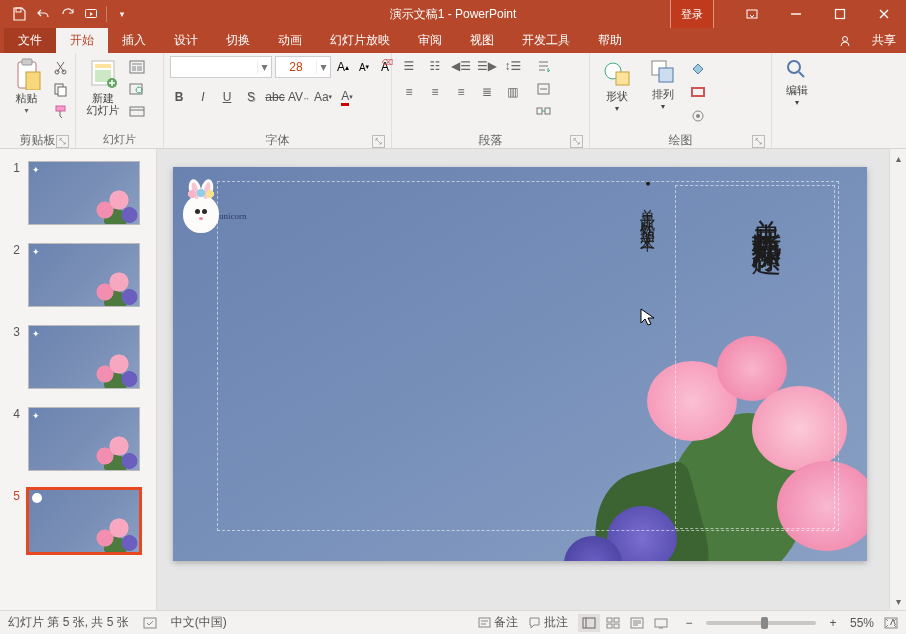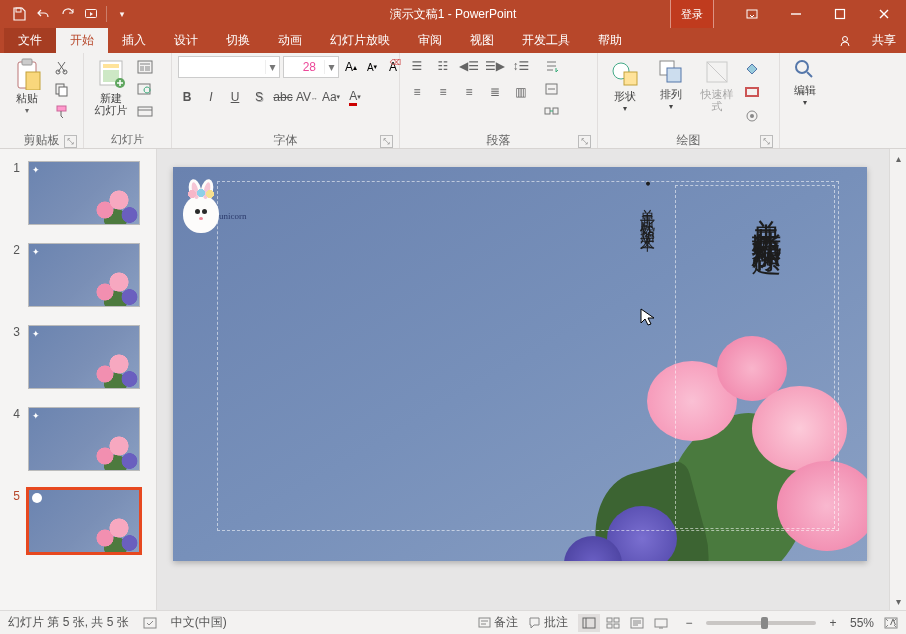--- a/index.html
+++ b/index.html
@@ -24,21 +24,21 @@
 .group-label{height:16px;font-size:11px;color:#666;text-align:center;position:relative}
 .group-lnk{position:absolute;right:0;bottom:0;width:13px;height:13px;border:1px solid #bbb;display:flex;align-items:center;justify-content:center;font-size:8px;color:#777}
 .big-btn{display:flex;flex-direction:column;align-items:center;justify-content:flex-start;width:42px;height:72px;padding-top:2px;color:#444;gap:2px}
 .big-btn.disabled{opacity:.45}
 .big-btn .lbl{font-size:11px;line-height:12px;text-align:center}
 .small-col{display:flex;flex-direction:column;gap:4px;padding-top:2px}
 .sm{width:18px;height:18px;display:flex;align-items:center;justify-content:center;color:#555}
 .font-row{display:flex;align-items:center;gap:3px}
 .font-box{height:22px;border:1px solid #ccc;background:#fff;display:flex;align-items:center}
 .font-name{width:86px;padding:0 4px;color:#888}
-.font-size{width:40px;padding:0 8px;color:#ec4899;text-align:right}
+.font-size{width:40px;padding:0 8px;color:#c2410c;text-align:center}
 .dd{width:14px;text-align:center;color:#777;border-left:1px solid #eee}
 .row2{display:flex;gap:6px;margin-top:6px;color:#555}
 .ic{width:18px;height:18px;display:flex;align-items:center;justify-content:center;font-size:12px}
 .para-grid{display:grid;grid-template-columns:repeat(5,22px);grid-template-rows:22px 22px;gap:4px}
 .pi{width:22px;height:20px;display:flex;align-items:center;justify-content:center;color:#666;font-size:12px}
 .draw-side{display:flex;flex-direction:column;gap:4px;padding-top:2px}
 .ds{width:20px;height:20px;color:#666;display:flex;align-items:center;justify-content:center}
 .workspace{flex:1;display:flex;background:#e7e6e6;overflow:hidden;position:relative}
 .thumbs{width:162px;background:#f5f4f3;border-right:1px solid #dcdad9;overflow-y:auto;padding:8px 0}
 .thumb-item{display:flex;align-items:flex-start;padding:4px 10px 14px;gap:8px}
@@ -160,21 +160,21 @@
         <svg width="14" height="14">
           <circle cx="7" cy="5" r="2.5" fill="none" stroke="#fff"></circle>
           <path d="M3 12a4 4 0 018 0" fill="none" stroke="#fff"></path>
         </svg>
         <span>共享</span>
       </div>
   </div>
 </div>
 
 <div class="ribbon">
-  <div class="group" style="width:84px">
+  <div class="group" style="width:76px">
     <div class="group-body">
       <div class="big-btn">
         <svg width="30" height="32">
             <rect x="6" y="4" width="18" height="26" rx="2" fill="#fff" stroke="#b77"></rect>
             <rect x="10" y="1" width="10" height="6" rx="1" fill="#ccc" stroke="#999"></rect>
             <rect x="14" y="14" width="14" height="18" fill="#f9d77c" stroke="#c4a23a"></rect>
           </svg>
         <span class="lbl">粘贴</span>
         <span style="font-size:8px;color:#666">▾</span>
       </div>
@@ -333,27 +333,20 @@
         <span class="lbl">形状</span>
           <span style="font-size:8px">▾</span>
       </div>
       <div class="big-btn">
         <svg width="28" height="28">
             <rect x="3" y="3" width="14" height="14" fill="#fff" stroke="#888"></rect>
             <rect x="10" y="10" width="14" height="14" fill="#cde" stroke="#57a"></rect>
           </svg>
         <span class="lbl">排列</span>
           <span style="font-size:8px">▾</span>
-      </div>
-      <div class="big-btn disabled">
-        <svg width="28" height="28">
-            <rect x="4" y="4" width="20" height="20" fill="none" stroke="#999"></rect>
-            <path d="M4 4l20 20" stroke="#999"></path>
-          </svg>
-        <span class="lbl">快速样式</span>
       </div>
       <div class="draw-side">
         <div class="ds">
             <svg width="16" height="14">
               <path d="M3 8l5-5 5 5-5 5z" fill="#9cd" stroke="#57a"></path>
             </svg>
           </div>
         <div class="ds">
             <svg width="16" height="14">
               <rect x="2" y="3" width="12" height="8" fill="none" stroke="#c55" stroke-width="2"></rect>

